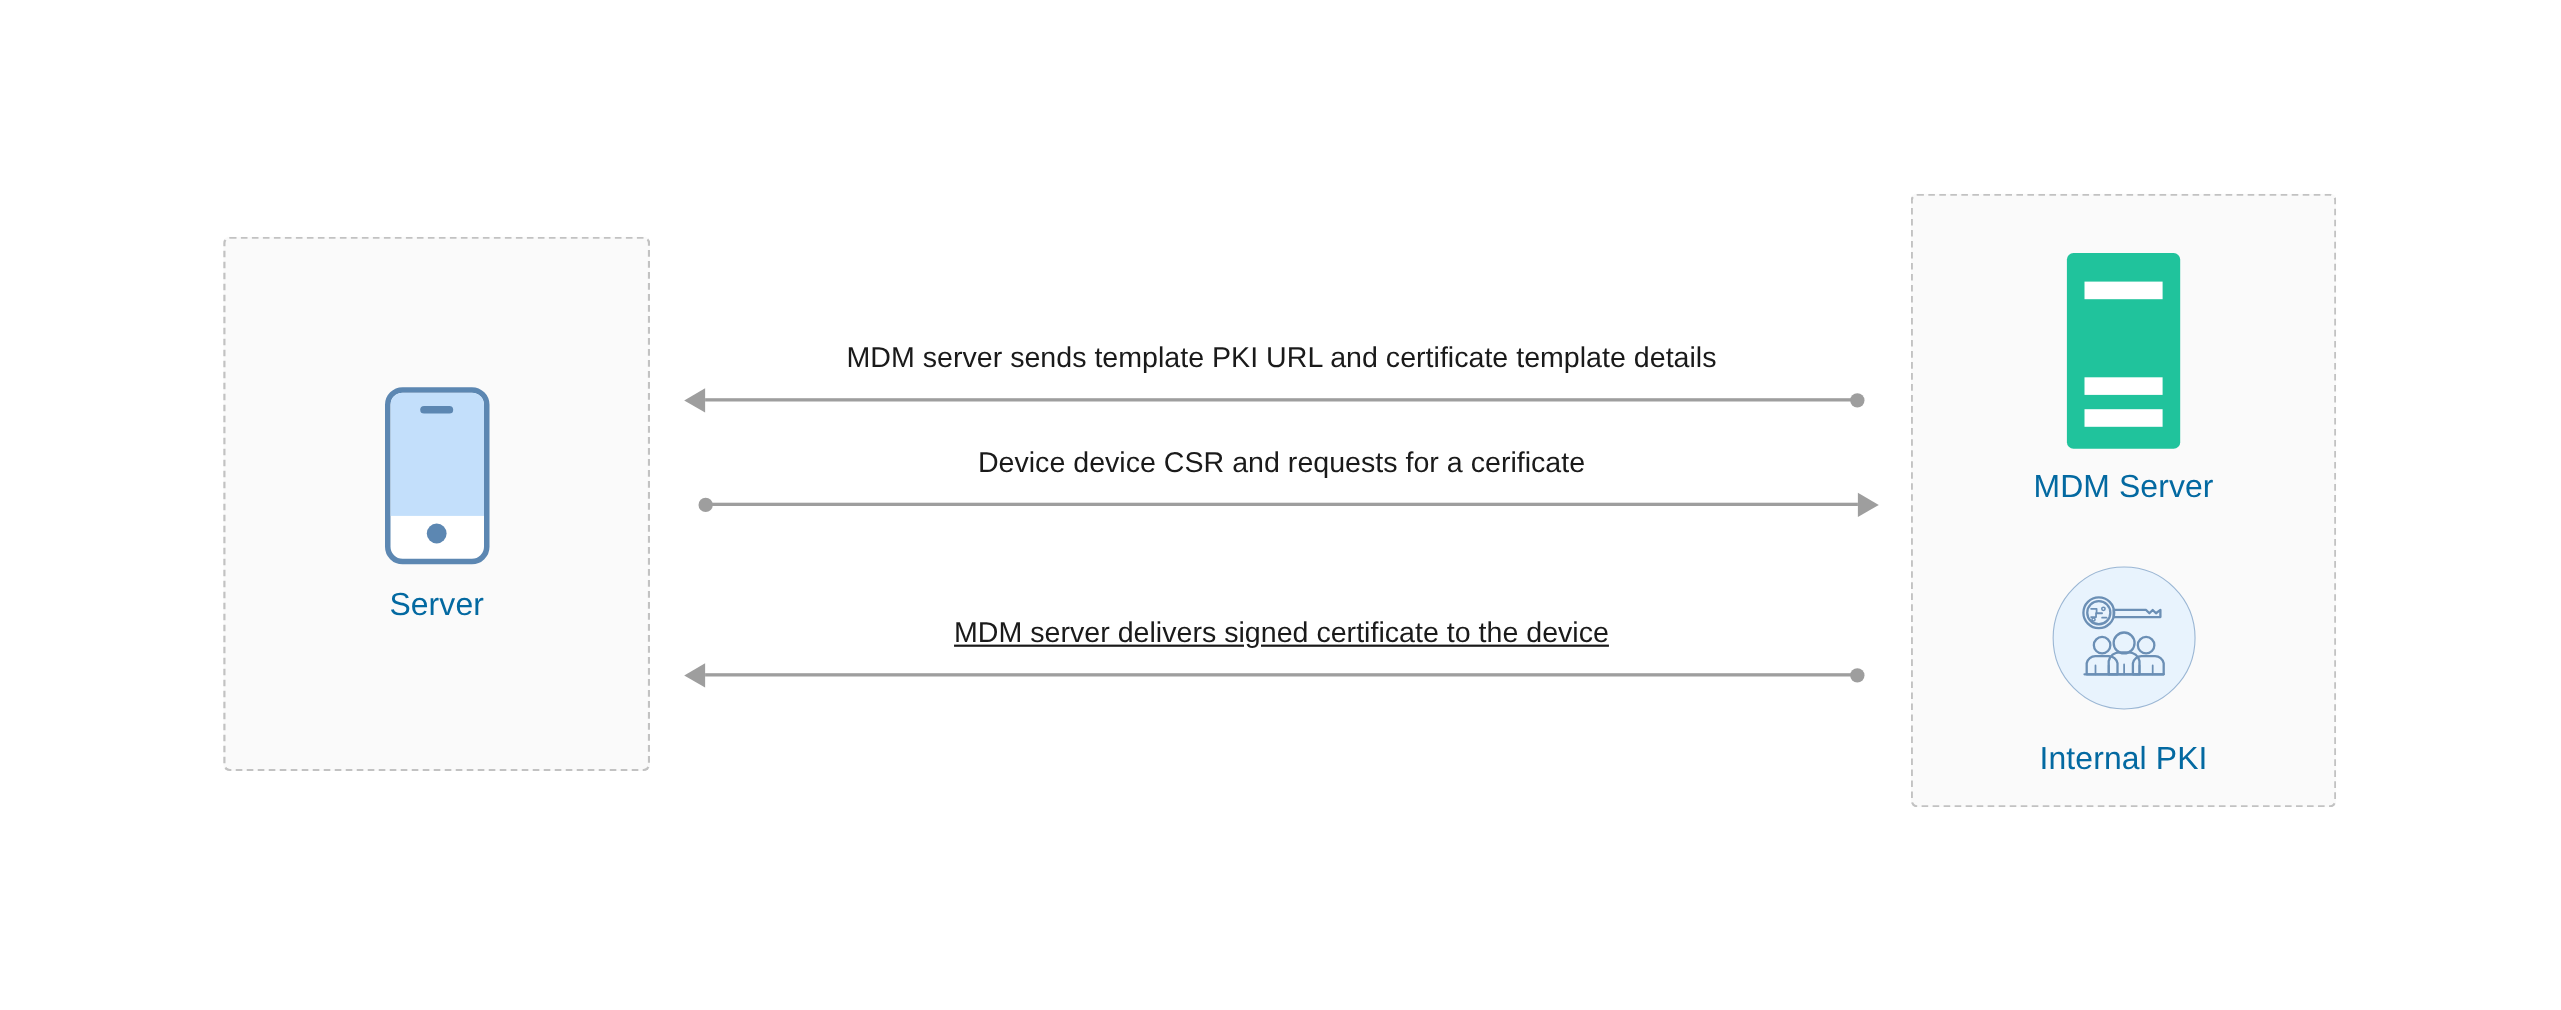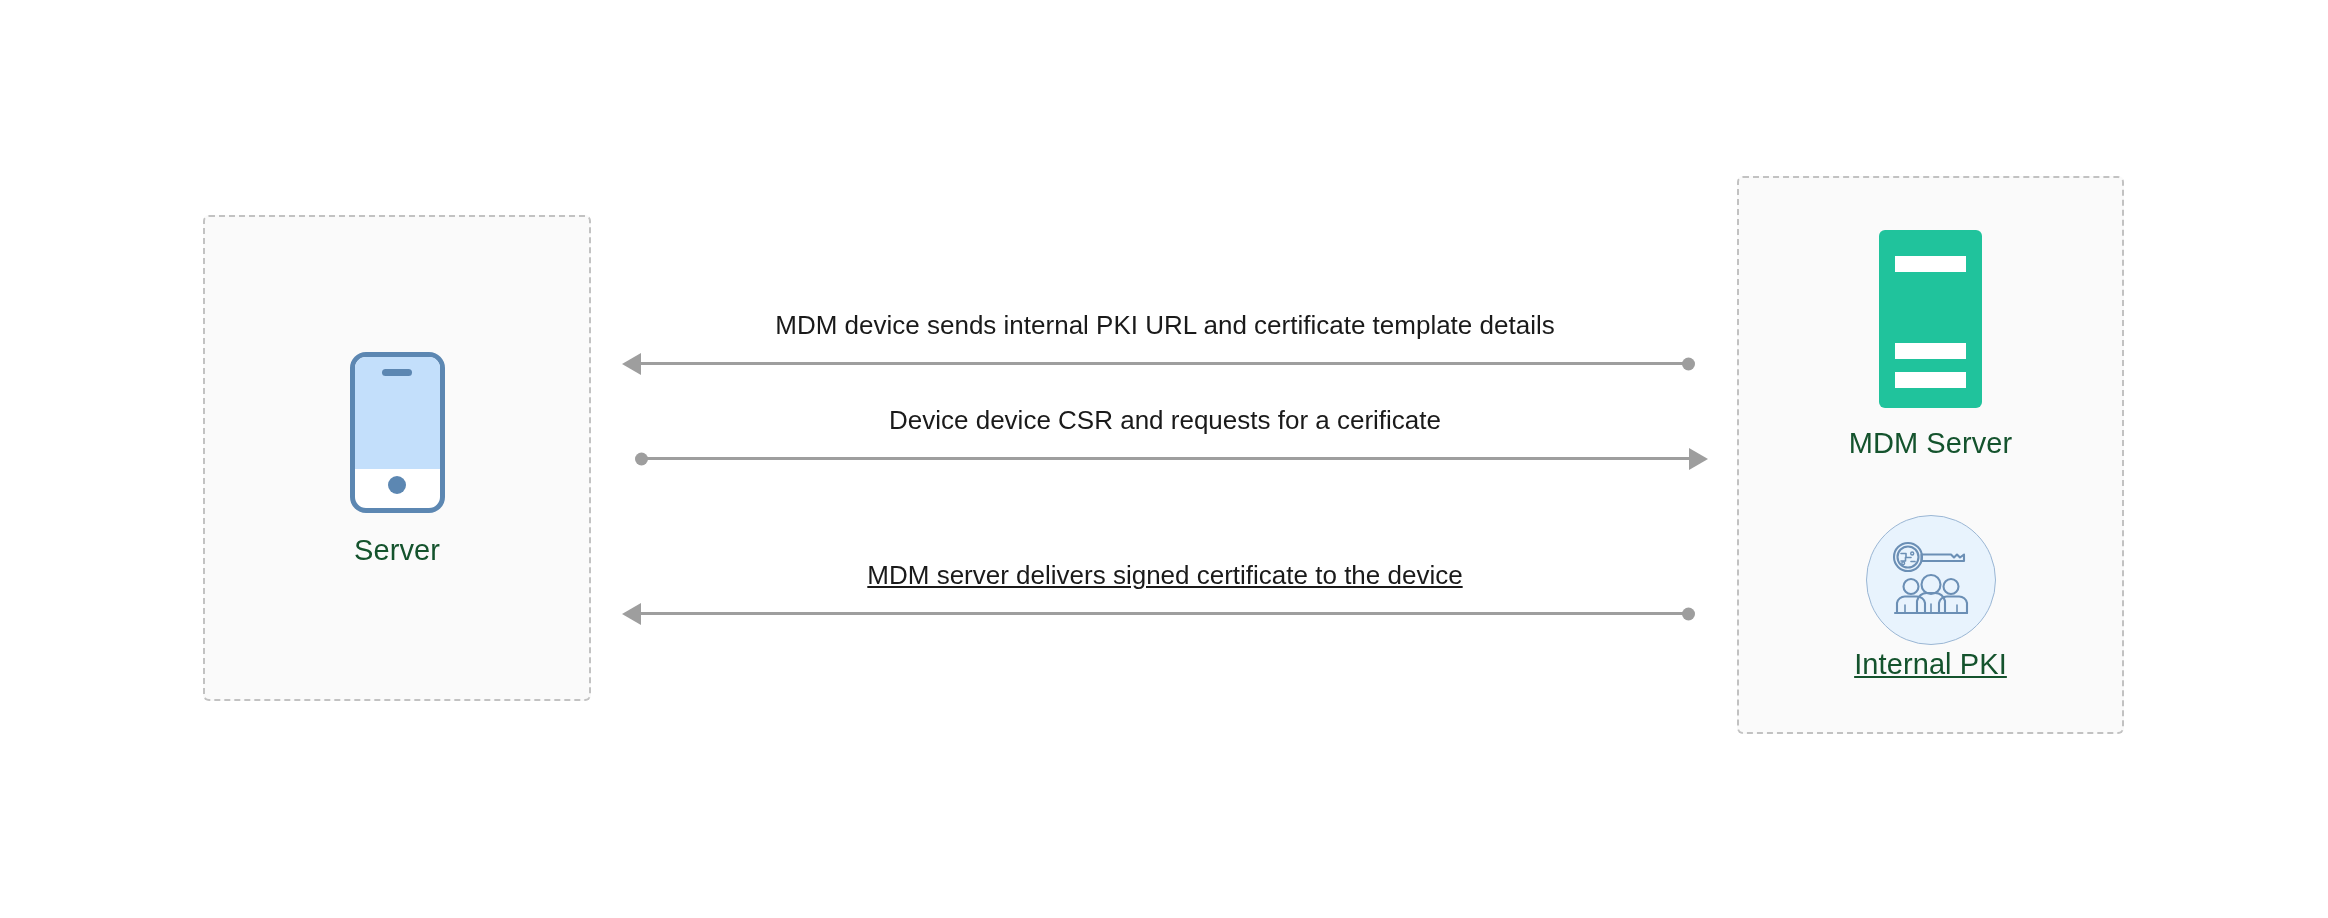--- a/index.html
+++ b/index.html
@@ -31,21 +31,21 @@
   #device-group  { left: 203px; top: 215px; width: 388px; height: 486px; }
   #server-group  { left: 1737px; top: 176px; width: 387px; height: 558px; }
 
   
   .node {
     position: absolute;
     text-align: center;
   }
   .node-label {
     font-size: 29px;
-    color: #14532d;
+    color: #0369a1;
     line-height: 1.15;
     white-space: nowrap;
     letter-spacing: 0.1px;
   }
 
   
   #device-node { left: 203px; top: 352px; width: 388px; }
   .phone {
     position: relative;
     width: 95px;
@@ -114,21 +114,21 @@
     height: 130px;
     margin: 0 auto;
     border-radius: 50%;
     background: #e8f3fd;
     border: 1.5px solid #9ab6d4;
     box-sizing: border-box;
     display: flex;
     align-items: center;
     justify-content: center;
   }
-  #pki-node .node-label { margin-top: 3px; text-decoration: underline; }
+  #pki-node .node-label { margin-top: 29px; }
 
   
   .msg { position: absolute; }
   .msg-label {
     position: absolute;
     left: 0;
     width: 100%;
     text-align: center;
     font-size: 26px;
     color: #1a1a1a;
@@ -223,21 +223,21 @@
 
           <path d="M18 72 V64 M30 72 V64 M44 72 V63 M58 72 V64 M70 72 V64" stroke-width="1.6"></path>
           <path d="M8 72 H80"></path>
         </g>
       </svg>
     </div>
     <div class="node-label">Internal PKI</div>
   </div>
 
   <div class="msg" id="msg-1" style="left:641px; top:362px; width:1048px;">
-    <div class="msg-label" style="top:-52px;">MDM device sends internal PKI URL and certificate template details</div>
+    <div class="msg-label" style="top:-52px;">MDM server sends template PKI URL and certificate template details</div>
     <div class="msg-line" style="left:0; top:0; width:1048px;">
       <div class="arrow-head left"></div>
       <div class="arrow-dot right"></div>
     </div>
   </div>
 
   <div class="msg" id="msg-2" style="left:641px; top:457px; width:1048px;">
     <div class="msg-label" style="top:-52px;">Device device CSR and requests for a cerificate</div>
     <div class="msg-line" style="left:0; top:0; width:1048px;">
       <div class="arrow-dot left"></div>

